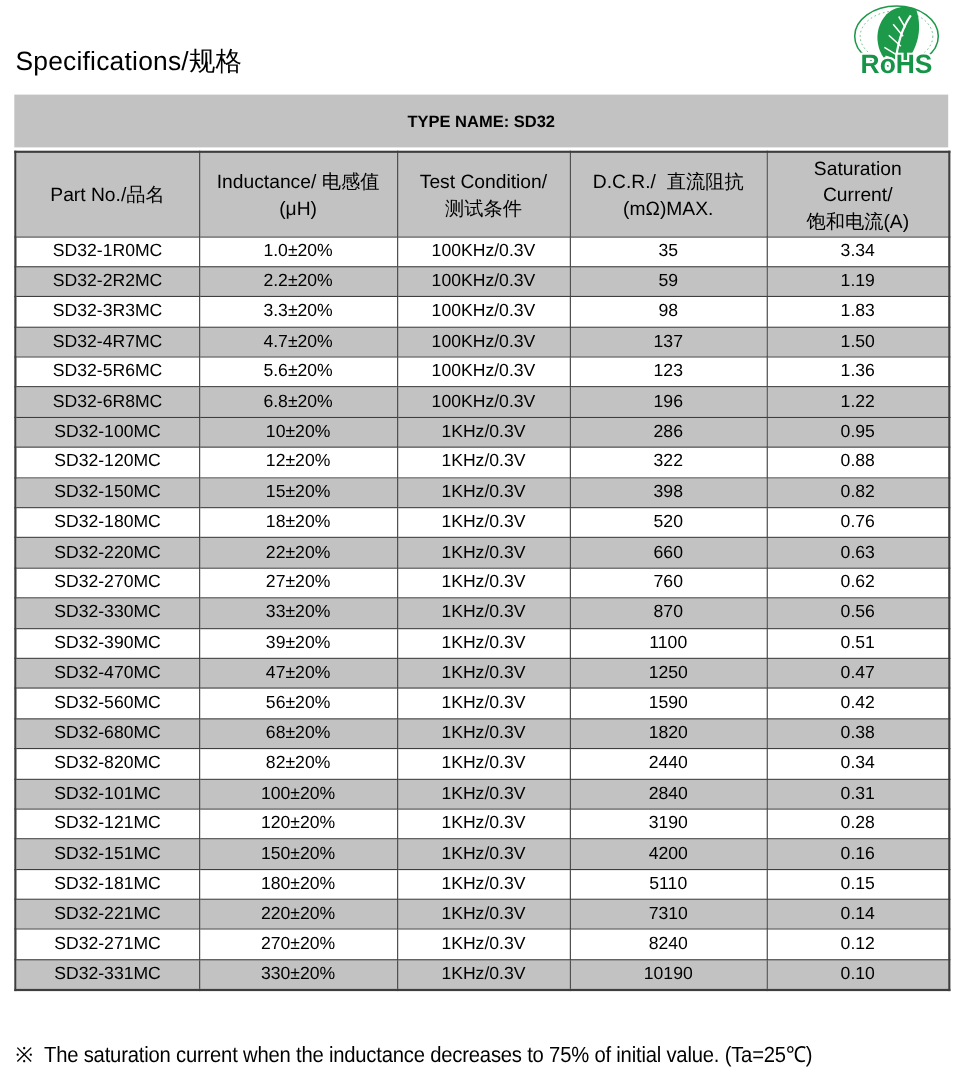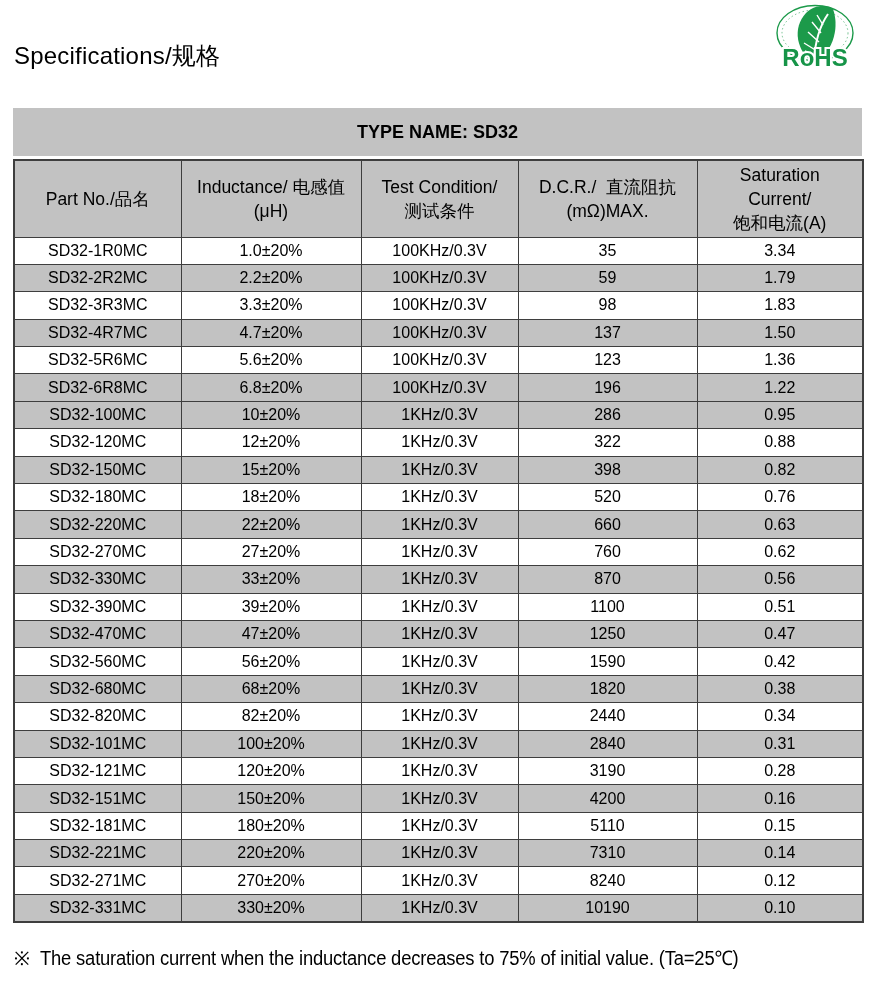--- a/index.html
+++ b/index.html
@@ -12,21 +12,21 @@
   .page {
     position: relative;
     width: 875px;
     height: 981px;
     background: #ffffff;
     overflow: hidden;
   }
   
   .header {
     position: relative;
-    height: 108px;
+    height: 86px;
   }
   .page-title {
     position: absolute;
     left: 14px;
     top: 40px;
     margin: 0;
     font-size: 24px;
     font-weight: normal;
     letter-spacing: 0.2px;
     color: #000;
@@ -40,21 +40,21 @@
     text-decoration: underline;
   }
   
   .typebar {
     margin: 0 13px;
     height: 48px;
     background: #c2c2c2;
     display: flex;
     align-items: center;
     justify-content: center;
-    font-size: 18px;
+    font-size: 15px;
     font-weight: bold;
   }
   
   table.spec {
     margin: 3px 13px 0 13px;
     width: 849px;
     border-collapse: collapse;
     table-layout: fixed;
     border: 2px solid #3e3e3e;
   }
@@ -163,21 +163,21 @@
           <td>1.0±20%</td>
           <td>100KHz/0.3V</td>
           <td>35</td>
           <td>3.34</td>
         </tr>
         <tr class="alt">
           <td>SD32-2R2MC</td>
           <td>2.2±20%</td>
           <td>100KHz/0.3V</td>
           <td>59</td>
-          <td>1.79</td>
+          <td>1.19</td>
         </tr>
         <tr>
           <td>SD32-3R3MC</td>
           <td>3.3±20%</td>
           <td>100KHz/0.3V</td>
           <td>98</td>
           <td>1.83</td>
         </tr>
         <tr class="alt">
           <td>SD32-4R7MC</td>

